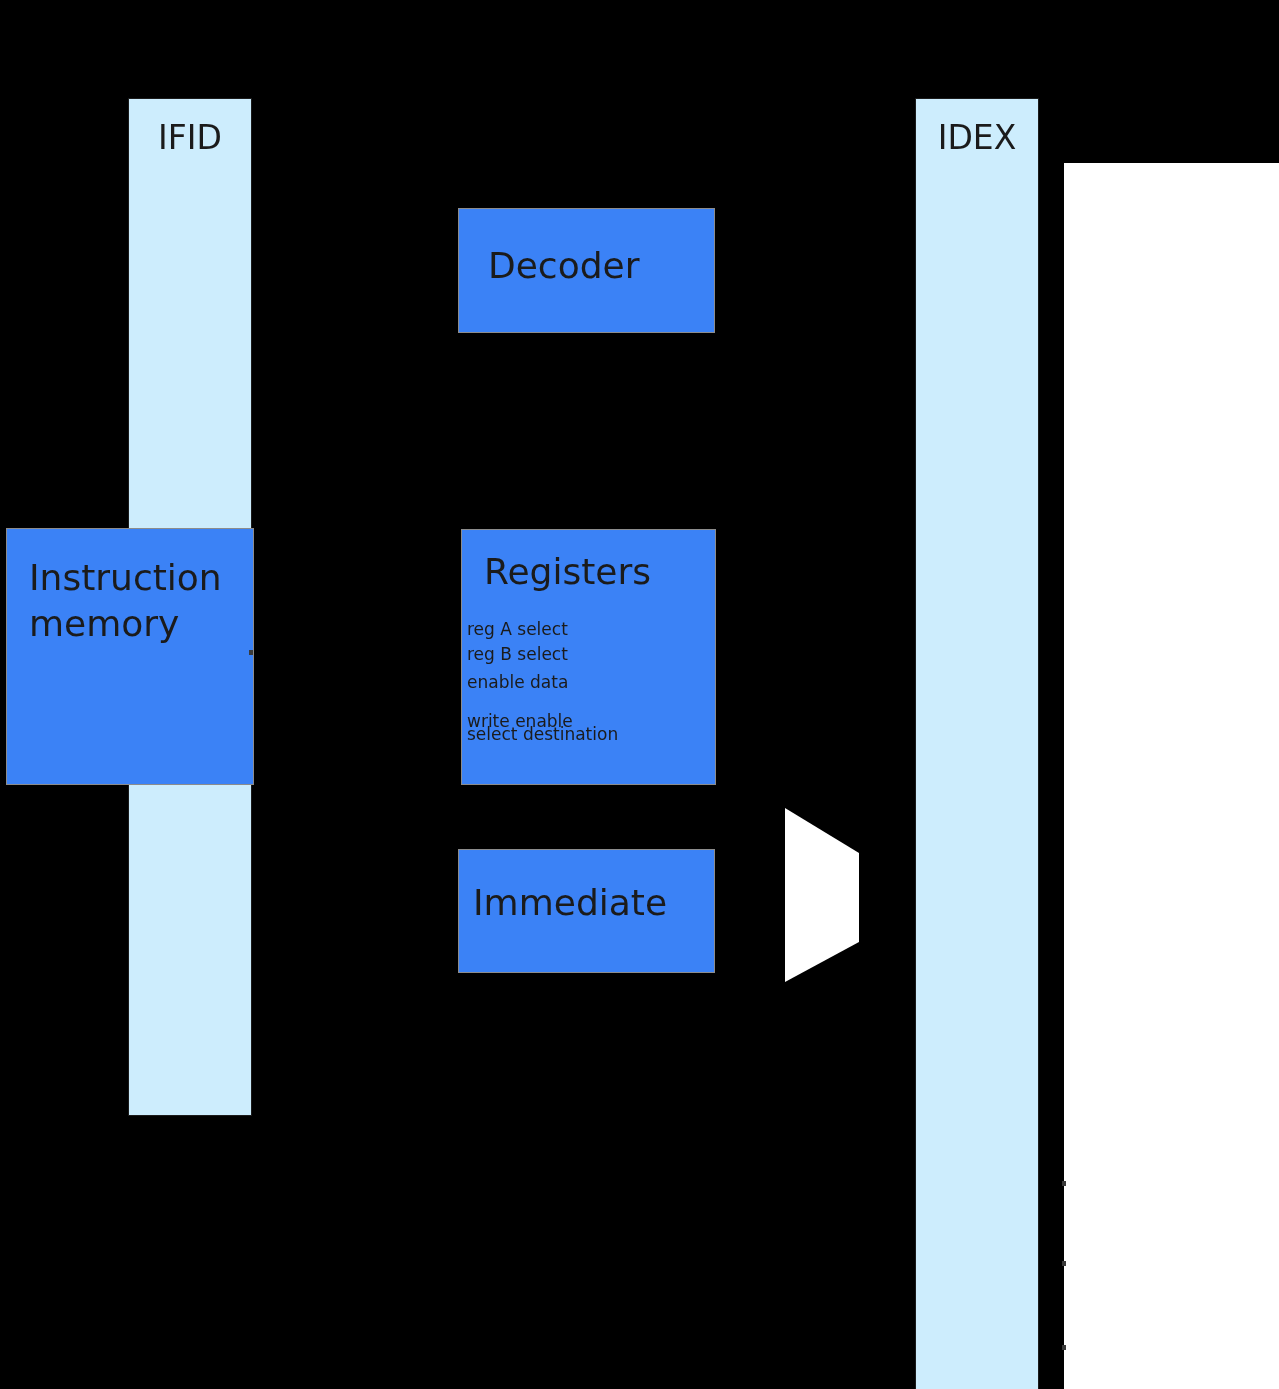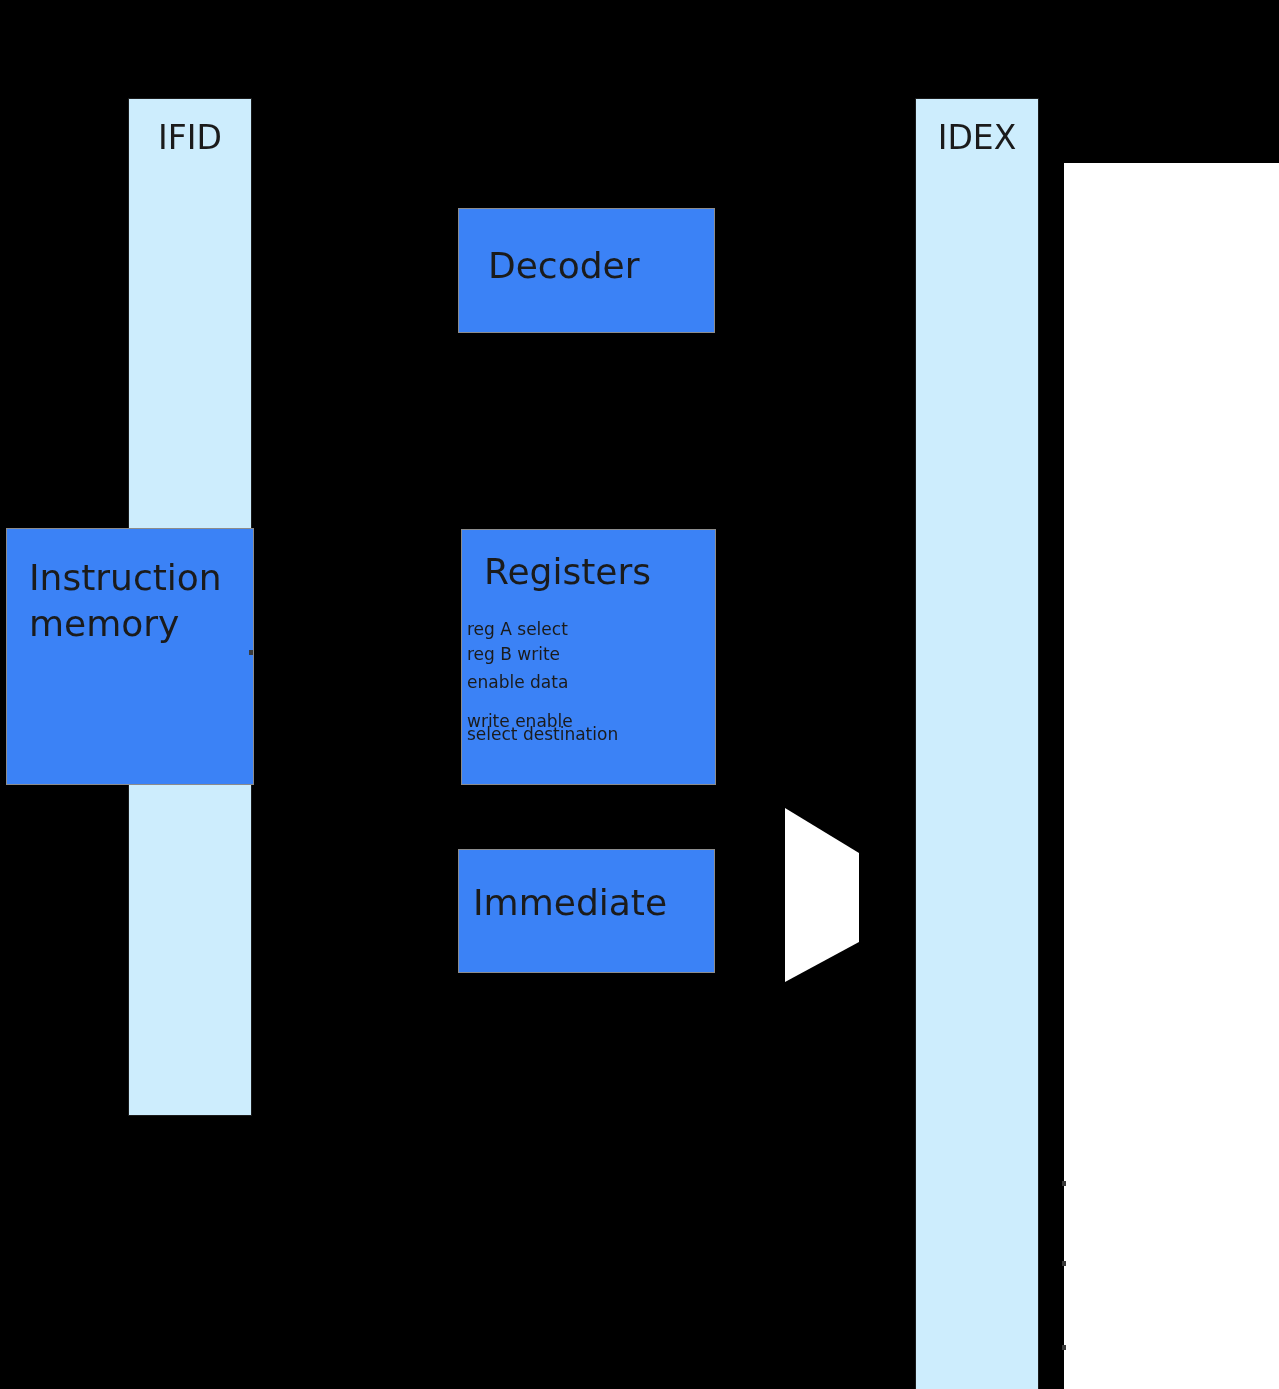--- a/index.html
+++ b/index.html
@@ -140,21 +140,21 @@
   </div>
 
   <div class="unit-box" id="decoder">
     <div class="unit-title">Decoder</div>
   </div>
 
   <div class="unit-box" id="registers">
     <div class="unit-title">Registers</div>
     <div class="port-list">
       <div class="port-label p0">reg A select</div>
-      <div class="port-label p1">reg B write</div>
+      <div class="port-label p1">reg B select</div>
       <div class="port-label p2">enable data</div>
       <div class="port-label p3">write enable</div>
       <div class="port-label p4">select destination</div>
     </div>
   </div>
 
   <div class="unit-box" id="immediate">
     <div class="unit-title">Immediate</div>
   </div>
 

